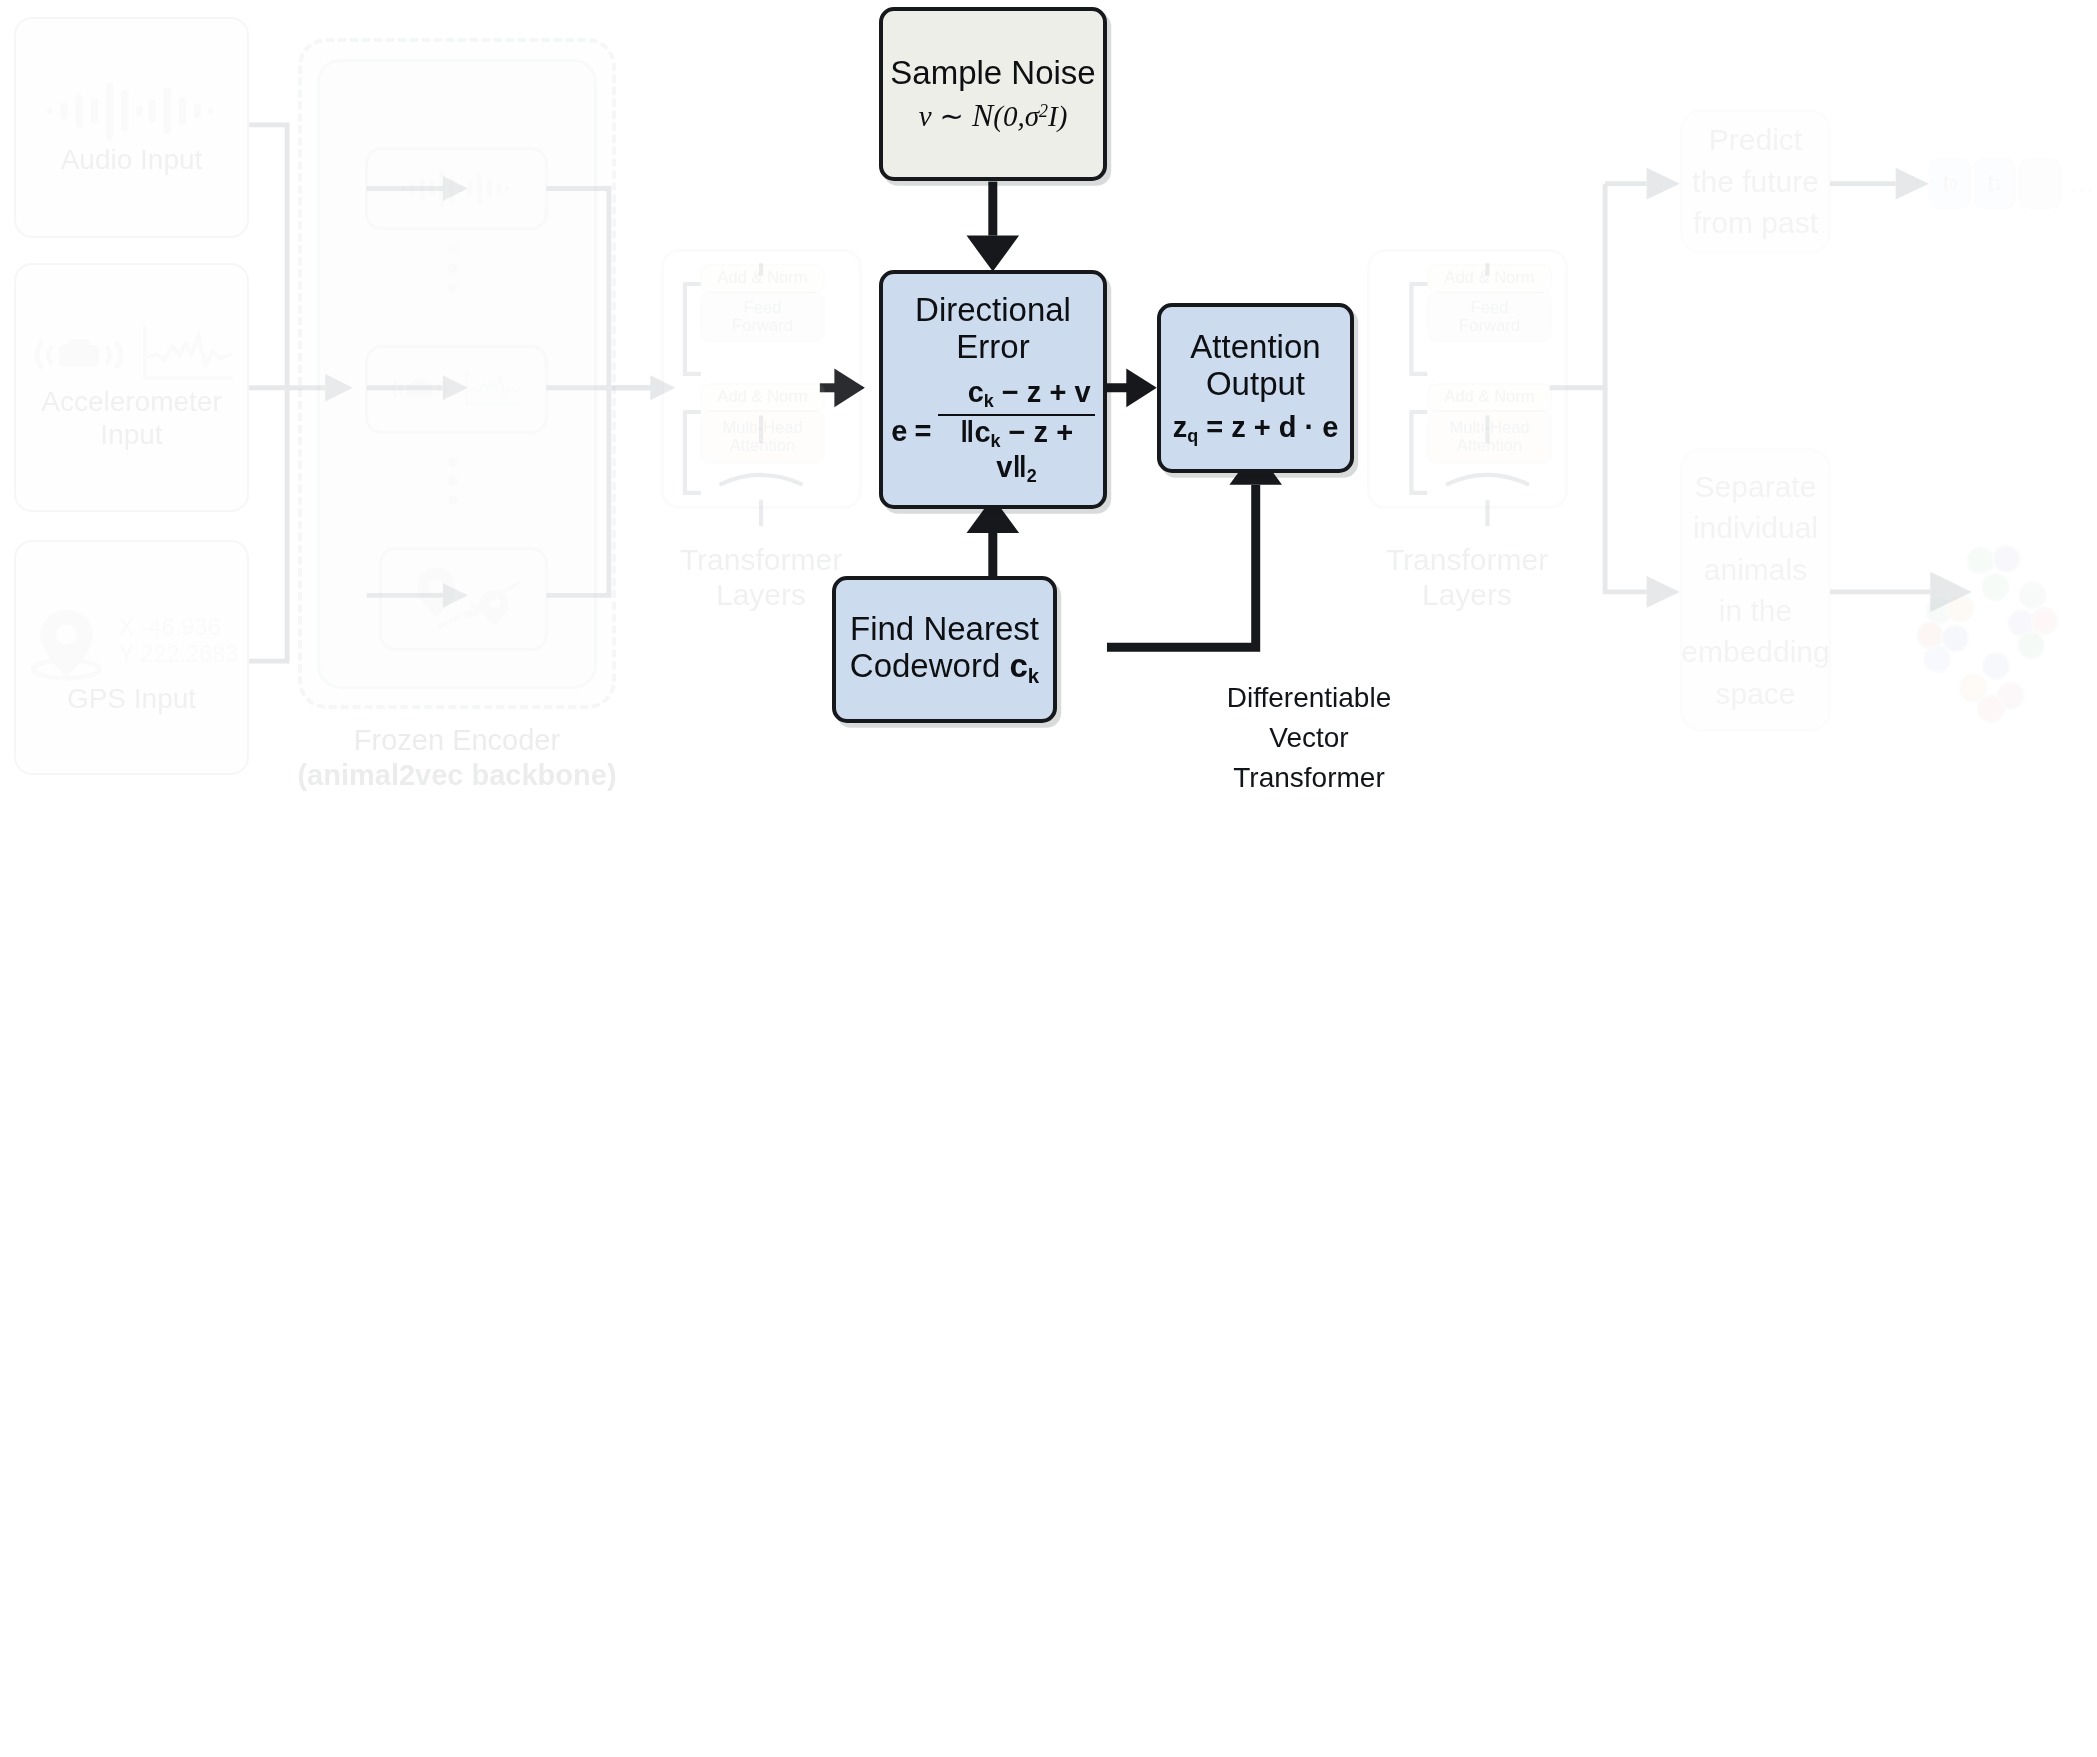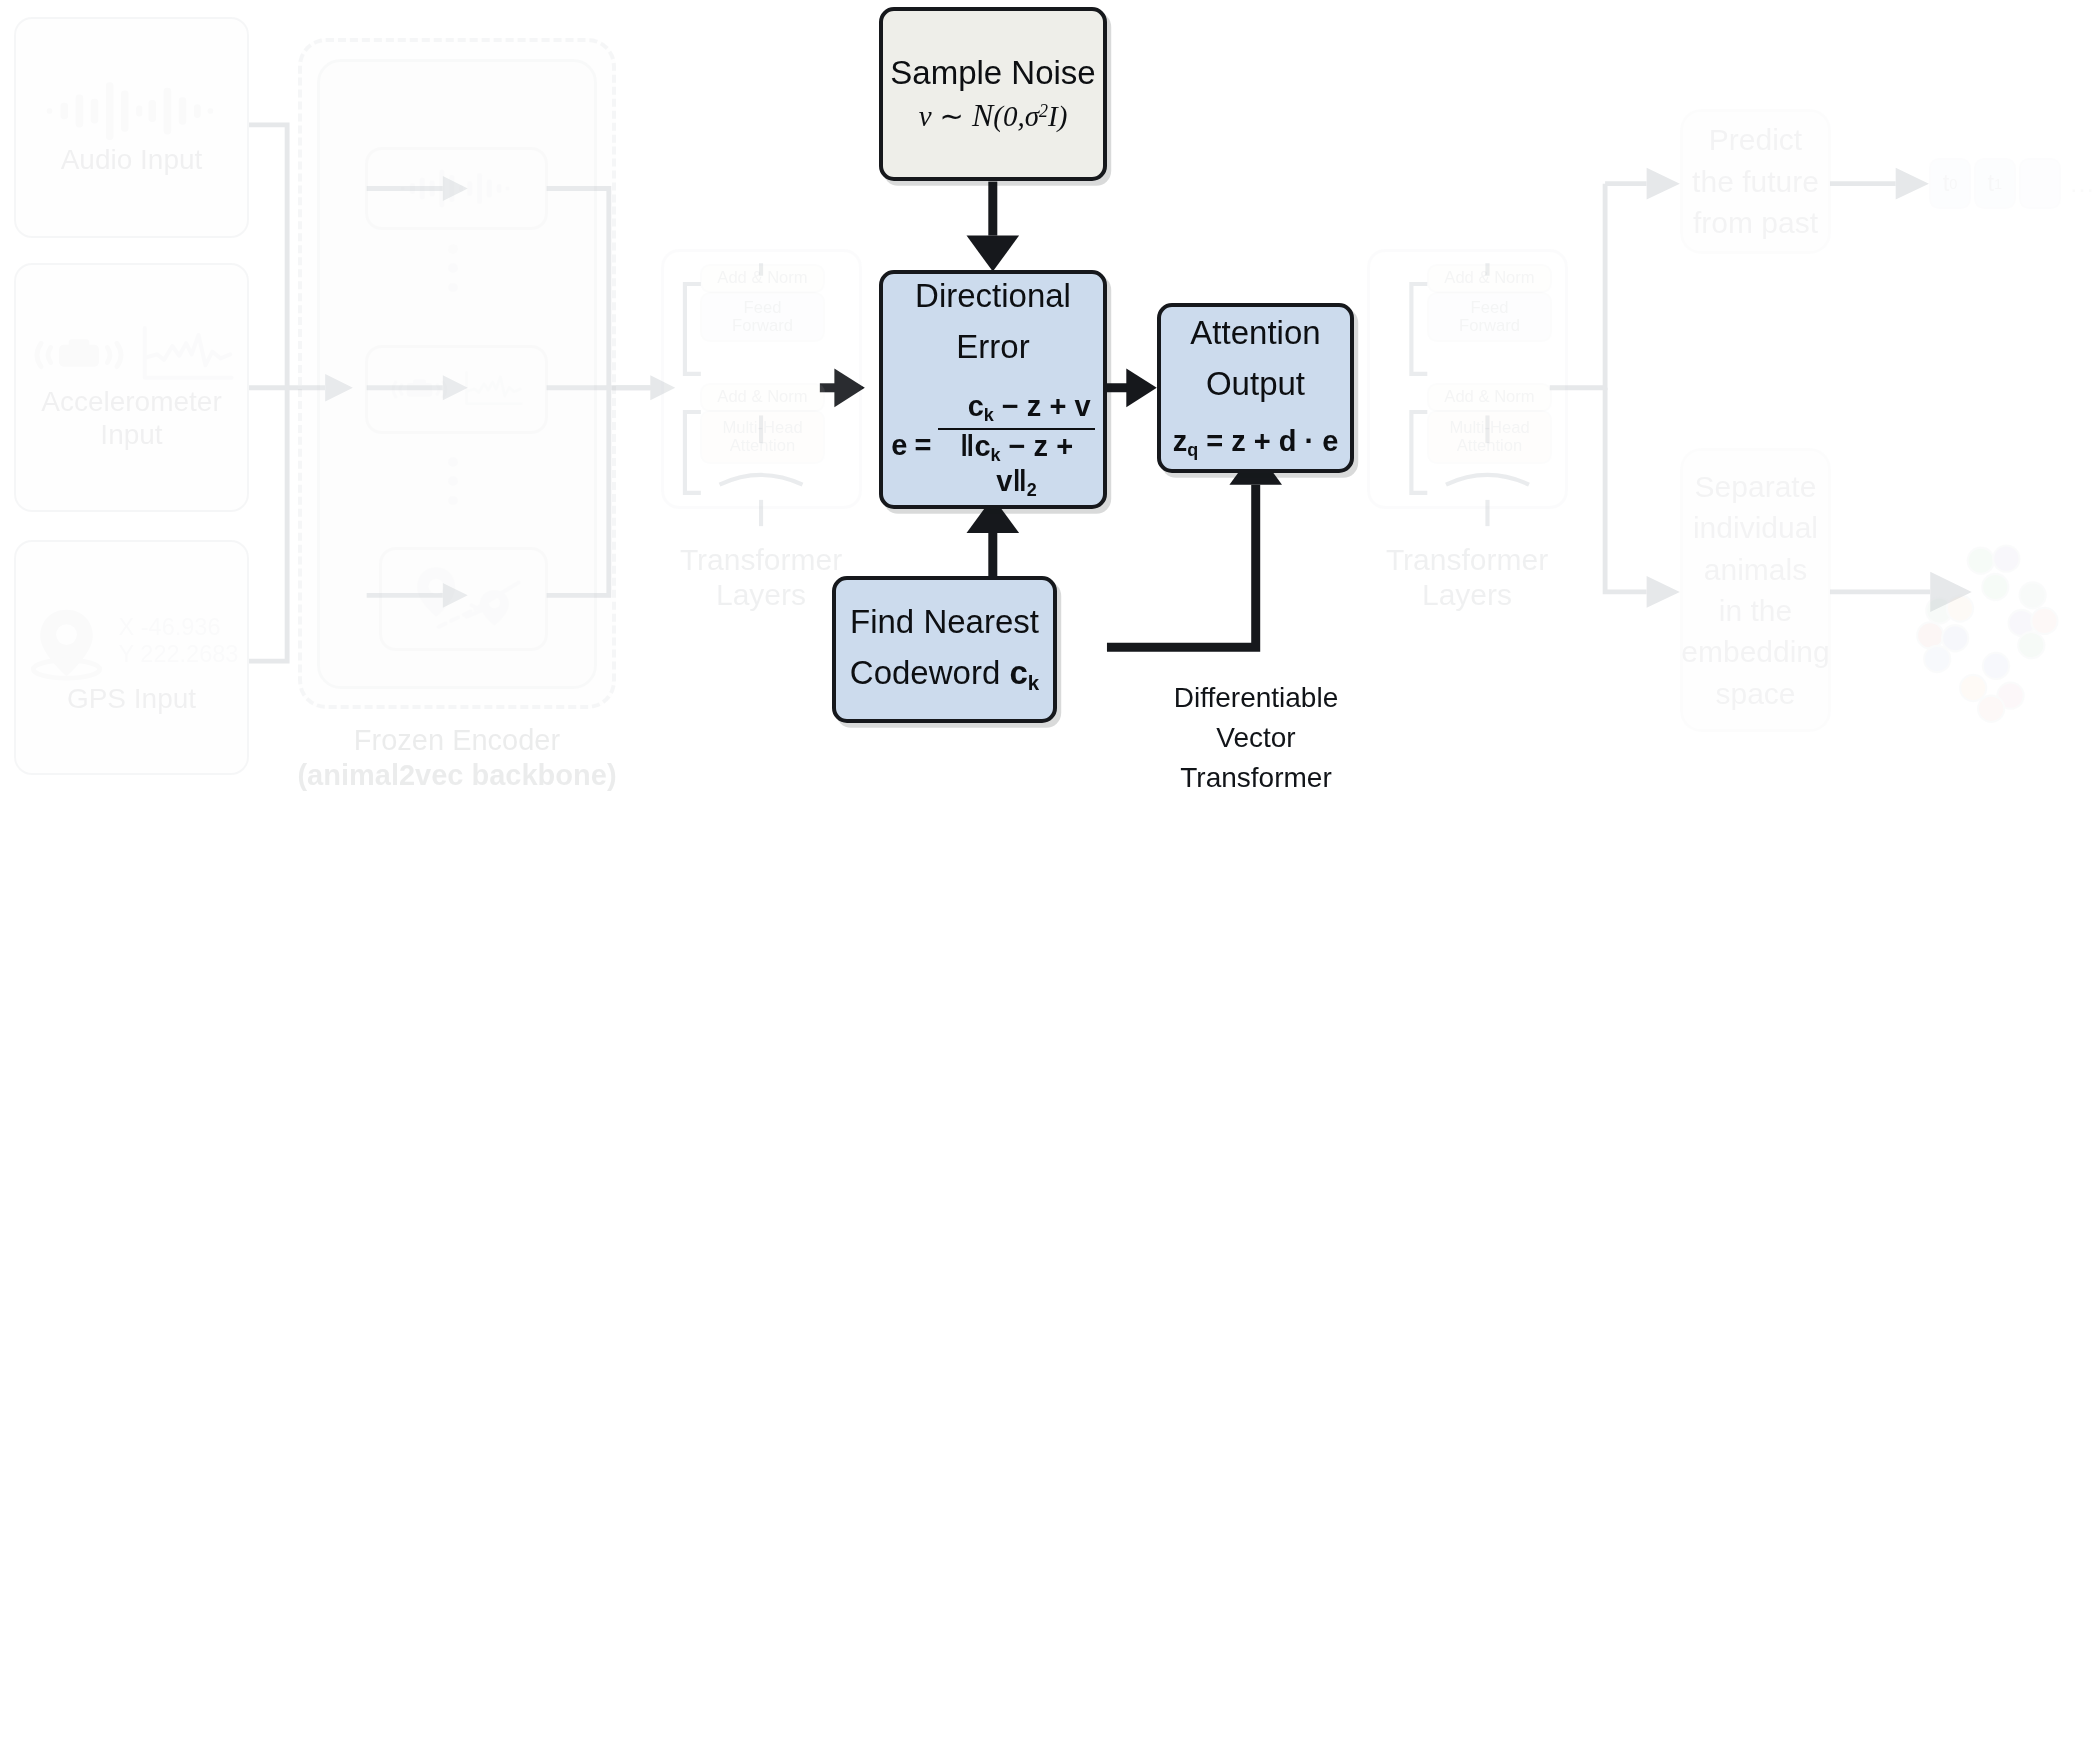--- a/index.html
+++ b/index.html
@@ -30,21 +30,21 @@
           color:#8b9095;font-size:16.6px;line-height:1.1;}
   .tf-addnorm{background:#fbf9e9;}
   .tf-ff{background:#e9f1fb;}
   .tf-mha{background:#fdeee4;text-align:center;}
   .tf-cap{color:#8d9296;font-size:30px;line-height:1.15;text-align:center;}
 
   
   .solid{border:4.2px solid #16181c;border-radius:15px;
          box-shadow:4.2px 4.8px 0 rgba(20,22,26,0.16);}
   .noise-box{background:#eeeee9;}
-  .blue-box{background:#ccdbed;gap:14px;}
+  .blue-box{background:#ccdbed;}
   .box-title{color:#0d0f12;font-size:33px;line-height:1.12;}
   .box-math{color:#0d0f12;font-size:29px;line-height:1.1;}
 
   .dvq-cap{color:#111418;font-size:28px;line-height:1.42;text-align:center;}
 
   .task-card{border:3.5px solid #e2e5e8;border-radius:21px;background:#fafbfb;}
   .task-label{color:#7e8388;font-size:30px;line-height:1.38;text-align:center;}
 
   .tok{border:2.8px solid #e4e7ea;border-radius:9.7px;box-sizing:border-box;
        display:flex;align-items:center;justify-content:center;
@@ -357,21 +357,21 @@
     </div>
   </div>
 
   <div class="node solid blue-box" style="left:832px;top:576px;width:225px;height:147px;">
     <div class="box-title">Find Nearest</div>
     <div class="box-title">
       <span>Codeword </span><span class="bf">c</span><sub class="bf">k</sub>
     </div>
   </div>
 
-  <div class="abs dvq-cap" style="left:1121px;top:678px;width:270px;">
+  <div class="abs dvq-cap" style="left:1174px;top:678px;width:270px;">
     <div>Differentiable</div>
     <div>Vector</div>
     <div>Transformer</div>
   </div>
 
   <div class="node task-card ghost" style="left:1680px;top:109px;width:151px;height:145px;">
     <div class="task-label">Predict</div>
     <div class="task-label">the future</div>
     <div class="task-label">from past</div>
   </div>

